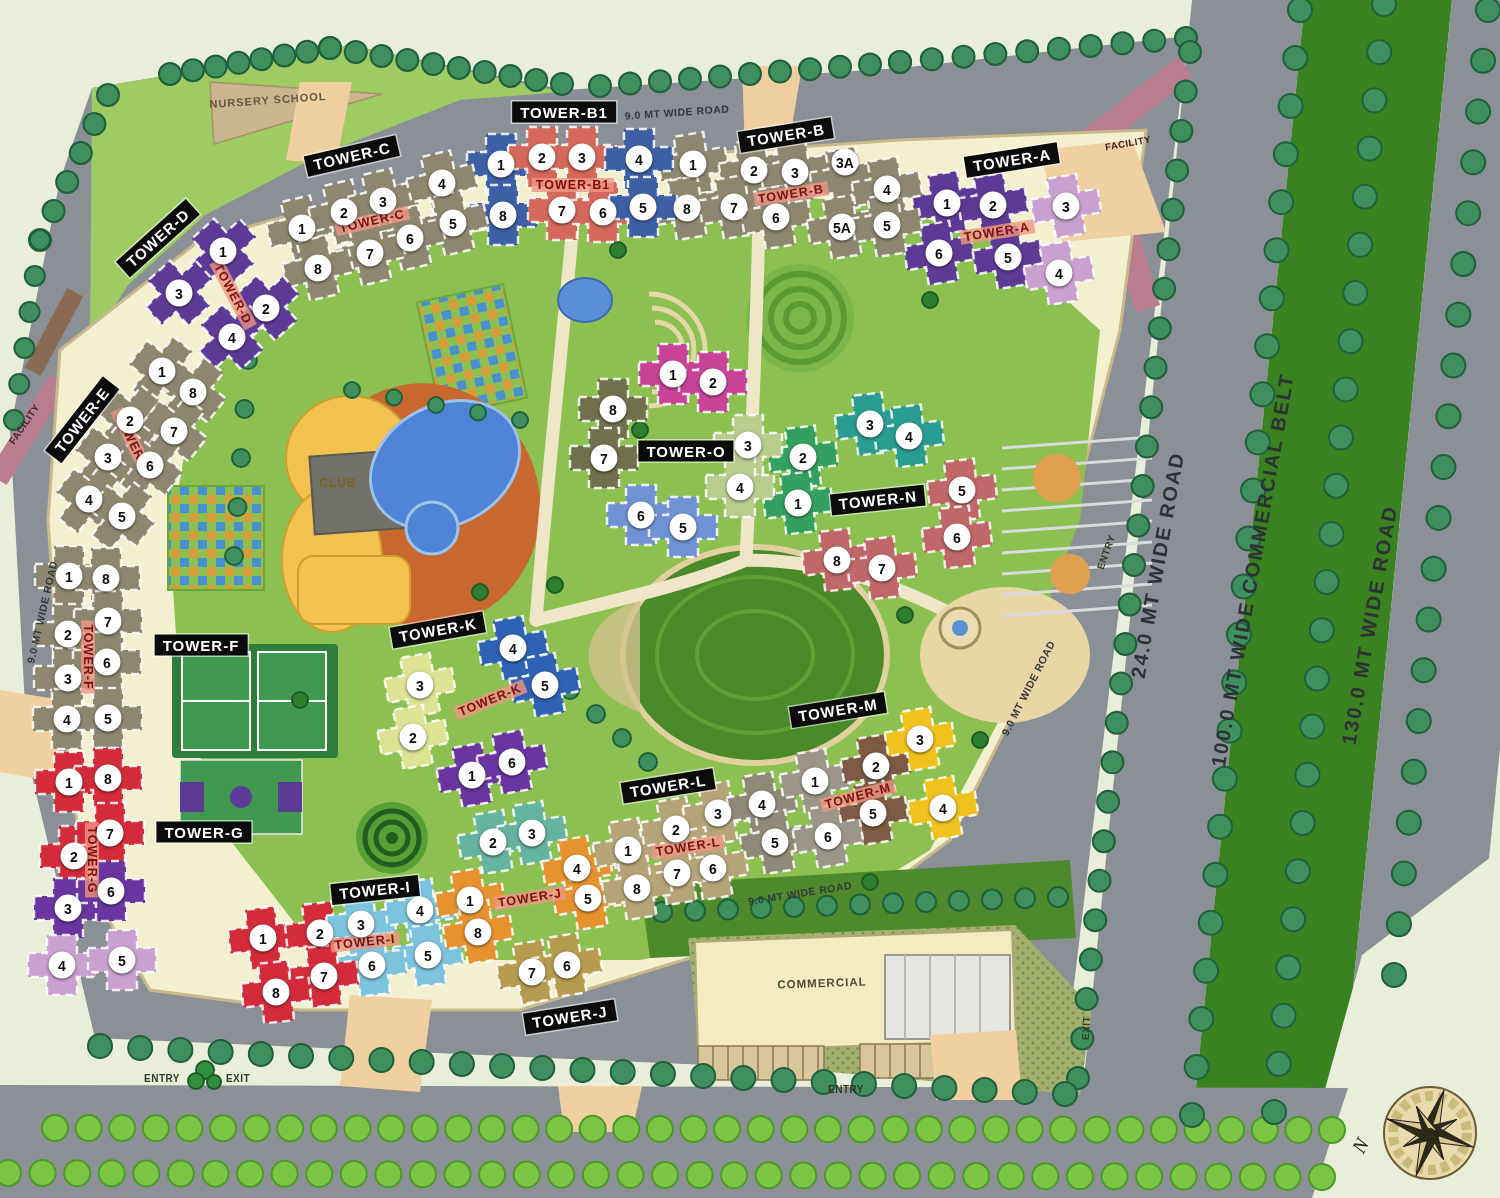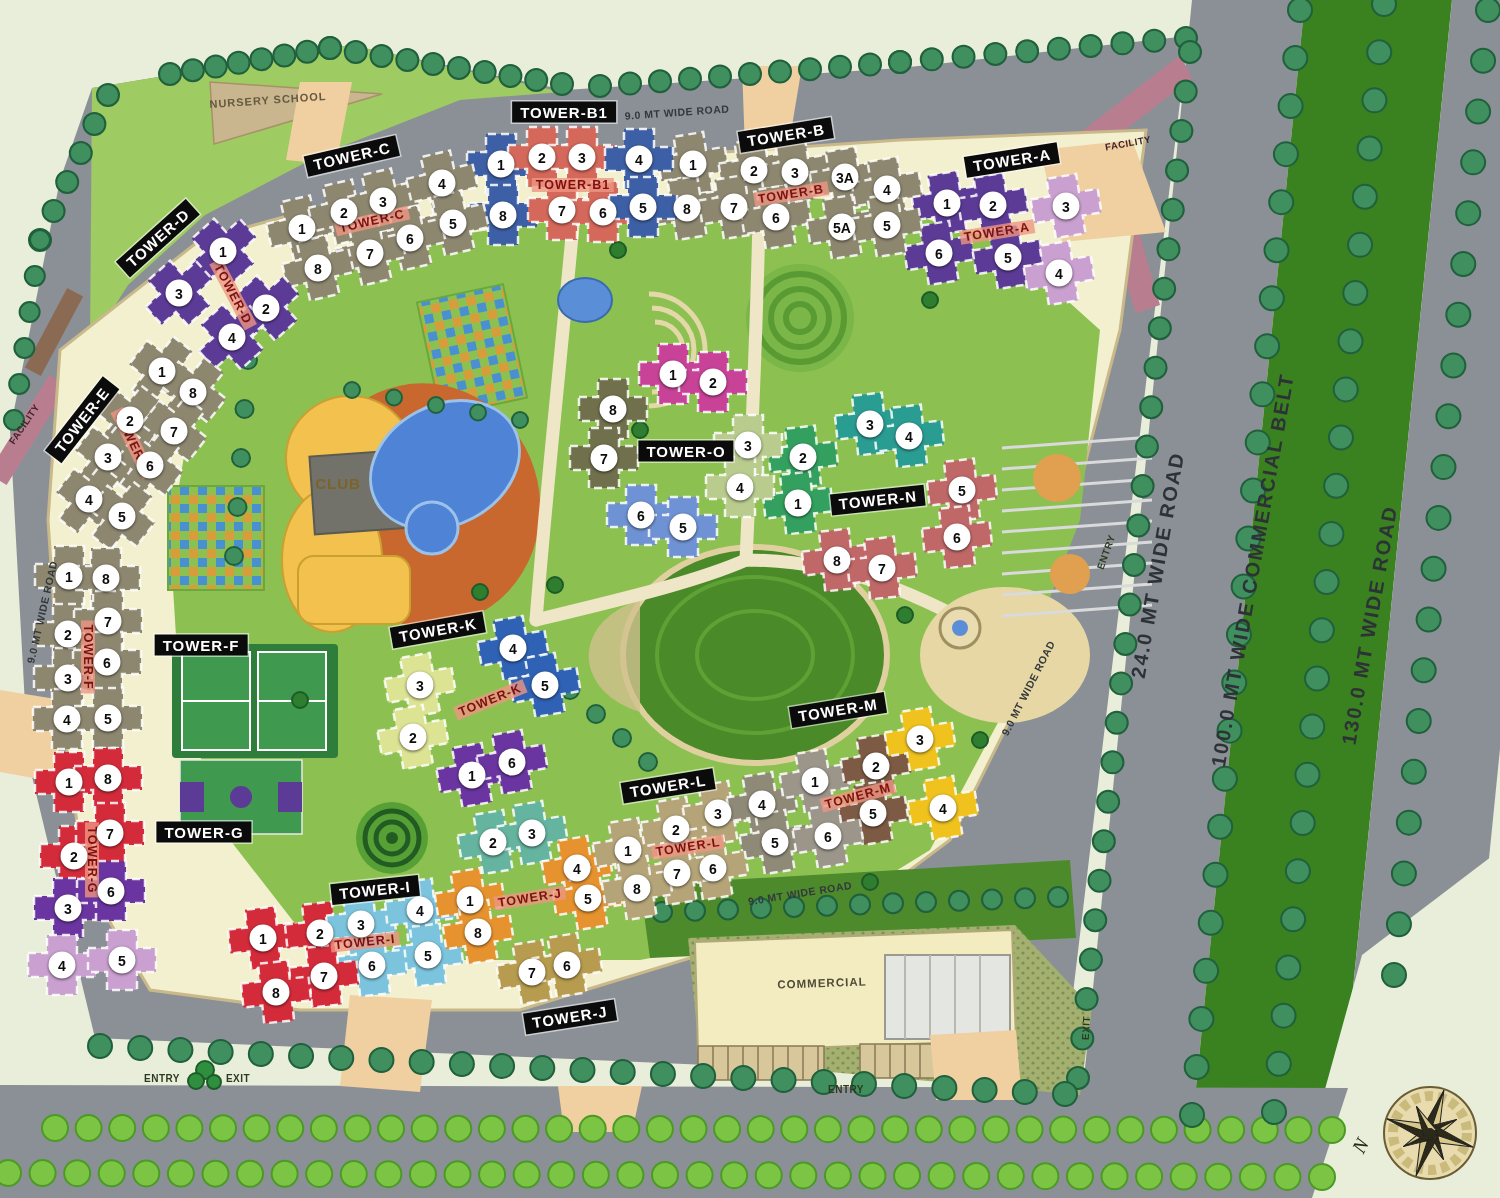--- a/index.html
+++ b/index.html
@@ -13,21 +13,21 @@
   .tower-red{color:#7e1010;background:rgba(238,150,130,.8);font-weight:700;
              font-size:12.5px;letter-spacing:1px;padding:0 4px;}
   .unit{position:absolute;width:27px;height:27px;border-radius:50%;background:#fff;
         color:#0c0c0c;font-weight:700;font-size:14px;display:flex;align-items:center;
         justify-content:center;transform:translate(-50%,-50%);
         box-shadow:0 1px 3px rgba(0,0,0,.65);}
   .road-small{font-size:10.5px;font-weight:700;color:#33383d;letter-spacing:.5px;}
   .road-big{font-size:20px;font-weight:700;color:#2d3237;letter-spacing:2px;}
   .road-huge{font-size:27px;font-weight:700;color:#394049;letter-spacing:3px;}
   .nursery{font-size:11px;font-weight:700;color:#645a40;letter-spacing:1px;}
-  .club{font-size:15px;font-weight:700;color:#7a6428;letter-spacing:1px;}
+  .club{font-size:12px;font-weight:700;color:#7a6428;letter-spacing:1px;}
   .commercial{font-size:11.5px;font-weight:700;color:#514c38;letter-spacing:1px;}
   .facility{font-size:9.5px;font-weight:700;color:#40242c;letter-spacing:.5px;}
   .entry{font-size:10px;font-weight:700;color:#2e3a20;letter-spacing:.5px;}
 </style>
 </head>
 <body>
 
 <div id="stage">
 <svg id="terrain" width="1500" height="1198" viewBox="0 0 1500 1198">
   <defs>
@@ -648,21 +648,21 @@
       <div class="unit" style="left: 993px; top: 205px;">2</div>
       <div class="unit" style="left: 1066px; top: 206px;">3</div>
       <div class="unit" style="left: 939px; top: 253px;">6</div>
       <div class="unit" style="left: 1008px; top: 257px;">5</div>
       <div class="unit" style="left: 1059px; top: 273px;">4</div>
       <div class="lbl tower-black" style="left: 1012px; top: 160px; transform: translate(-50%, -50%) rotate(-9deg);">TOWER-A</div>
       <div class="lbl tower-red" style="left: 791px; top: 194px; transform: translate(-50%, -50%) rotate(-9deg);">TOWER-B</div>
       <div class="unit" style="left: 693px; top: 164px;">1</div>
       <div class="unit" style="left: 754px; top: 170px;">2</div>
       <div class="unit" style="left: 795px; top: 172px;">3</div>
-      <div class="unit" style="left: 845px; top: 177px;">3A</div>
+      <div class="unit" style="left: 845px; top: 162px;">3A</div>
       <div class="unit" style="left: 887px; top: 189px;">4</div>
       <div class="unit" style="left: 687px; top: 208px;">8</div>
       <div class="unit" style="left: 734px; top: 207px;">7</div>
       <div class="unit" style="left: 776px; top: 217px;">6</div>
       <div class="unit" style="left: 842px; top: 227px;">5A</div>
       <div class="unit" style="left: 887px; top: 225px;">5</div>
       <div class="lbl tower-black" style="left: 786px; top: 135px; transform: translate(-50%, -50%) rotate(-9deg);">TOWER-B</div>
       <div class="lbl tower-red" style="left: 573px; top: 185px; transform: translate(-50%, -50%) rotate(0deg);">TOWER-B1</div>
       <div class="unit" style="left: 501px; top: 164px;">1</div>
       <div class="unit" style="left: 542px; top: 157px;">2</div>

